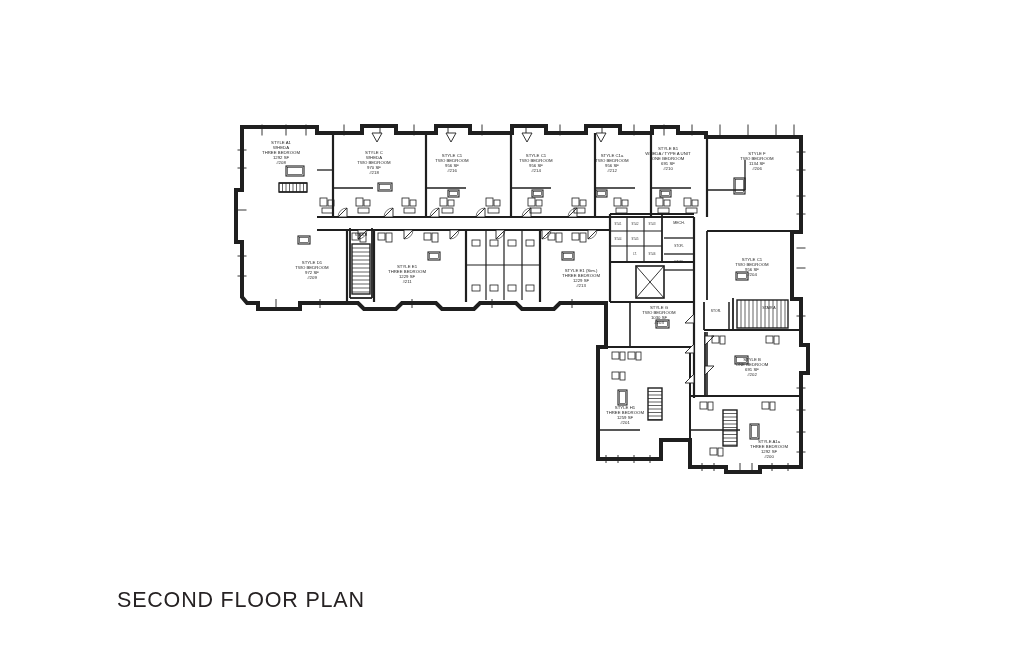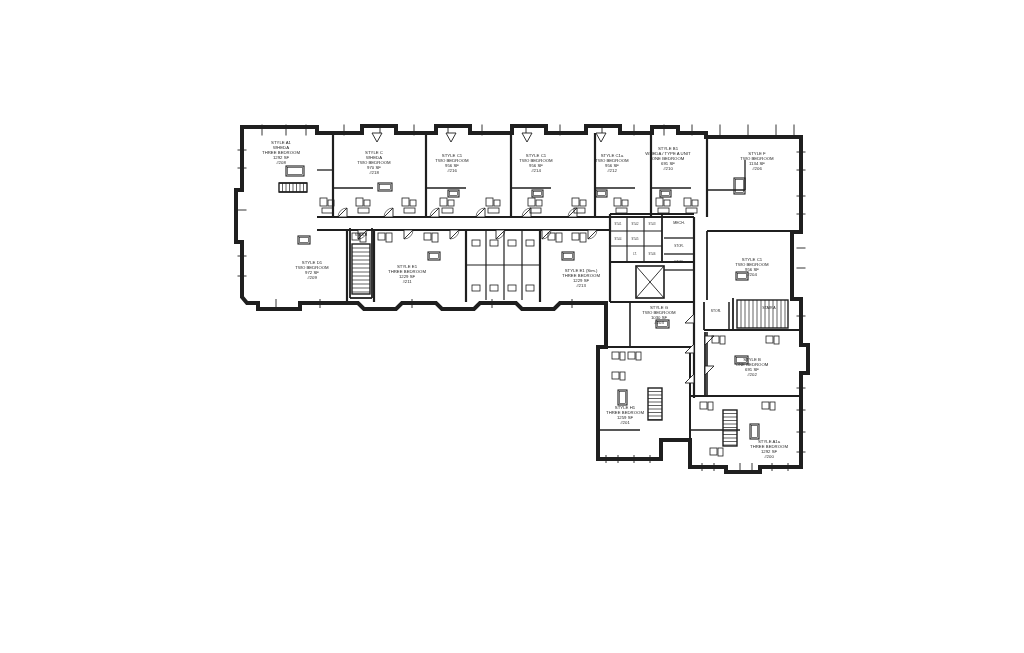--- a/index.html
+++ b/index.html
@@ -358,13 +358,14 @@
       </g>
       <g>
         <text x="618" y="225" text-anchor="middle" fill="#1f1f1f" font-family="&quot;Liberation Sans&quot;,sans-serif" font-size="2.6"><tspan x="618" dy="0">ST-01</tspan></text>
         <text x="635" y="225" text-anchor="middle" fill="#1f1f1f" font-family="&quot;Liberation Sans&quot;,sans-serif" font-size="2.6"><tspan x="635" dy="0">ST-02</tspan></text>
         <text x="652" y="225" text-anchor="middle" fill="#1f1f1f" font-family="&quot;Liberation Sans&quot;,sans-serif" font-size="2.6"><tspan x="652" dy="0">ST-03</tspan></text>
         <text x="618" y="240" text-anchor="middle" fill="#1f1f1f" font-family="&quot;Liberation Sans&quot;,sans-serif" font-size="2.6"><tspan x="618" dy="0">ST-04</tspan></text>
         <text x="635" y="240" text-anchor="middle" fill="#1f1f1f" font-family="&quot;Liberation Sans&quot;,sans-serif" font-size="2.6"><tspan x="635" dy="0">ST-05</tspan></text>
         <text x="652" y="255" text-anchor="middle" fill="#1f1f1f" font-family="&quot;Liberation Sans&quot;,sans-serif" font-size="2.6"><tspan x="652" dy="0">ST-06</tspan></text>
       </g>
     </svg>
+  <div class="drawing-title">SECOND FLOOR PLAN</div>
 </div>
 
 </body></html>

